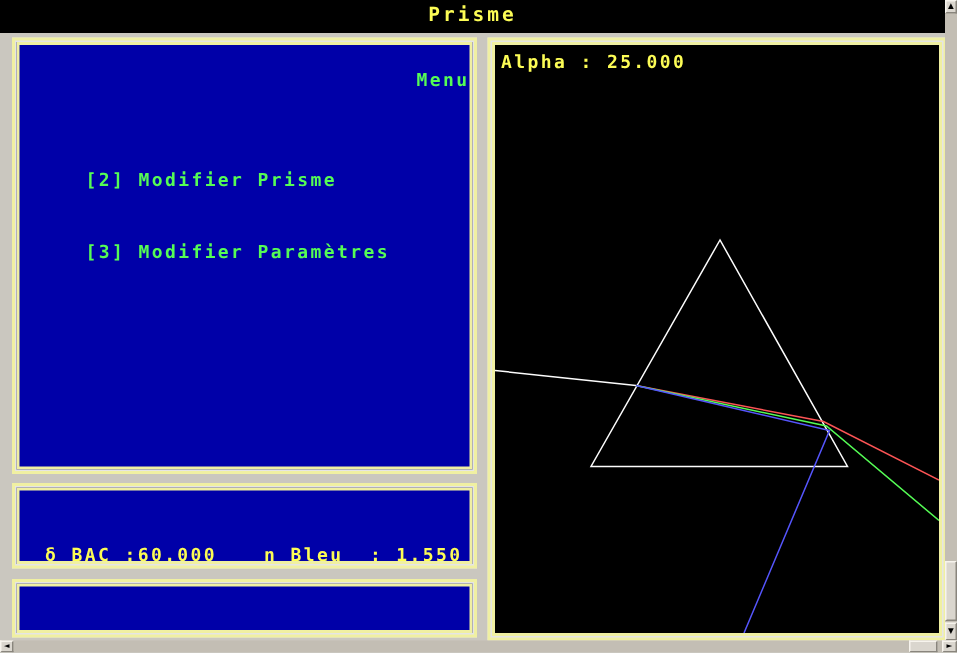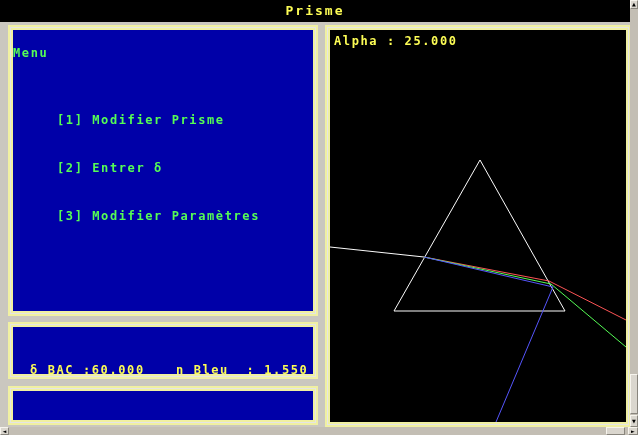--- a/index.html
+++ b/index.html
@@ -8,21 +8,21 @@
   .titlebar{position:absolute;left:0;top:0;width:630px;height:22px;background:#000000;
             color:#fcfc55;font-size:13px;line-height:22px;text-align:center;letter-spacing:2px;}
   .panel{position:absolute;border:2px solid #f0f0a2;padding:1px;background:#e5e5e5;box-sizing:border-box;}
   .panel-inner{position:relative;width:100%;height:100%;border:2px solid #f0f0a2;
                background:#0000a8;box-sizing:border-box;overflow:hidden;}
   .panel-inner.black{background:#000000;}
   #menu-panel{left:8px;top:25px;width:310px;height:291px;}
   #param1{left:8px;top:322px;width:310px;height:57px;text-decoration:underline;}
   #param2{left:8px;top:386px;width:310px;height:39px;}
   #canvas-panel{left:325px;top:25px;width:306px;height:402px;}
-  .menu-title{margin-top:16px;text-align:left;color:#55fc55;font-size:12px;letter-spacing:1.6px;}
+  .menu-title{margin-top:16px;text-align:right;color:#55fc55;font-size:12px;letter-spacing:1.6px;}
   .menu-items{margin:20px 0 0 44px;color:#55fc55;font-size:12px;letter-spacing:1.6px;
               line-height:16px;white-space:pre;}
   .ptext{position:absolute;color:#fcfc55;font-size:12px;letter-spacing:1.6px;
          line-height:16px;white-space:pre;}
   .ml9{margin-left:9px;}
   #param2 .ptext{line-height:15px;}
   .alpha{position:absolute;left:4px;top:4px;color:#fcfc55;font-size:12px;letter-spacing:1.6px;white-space:pre;}
   svg.rays{position:absolute;left:0;top:0;}
   .vscroll{position:absolute;left:630px;top:0;width:8px;height:427px;background:#c3beb4;}
   .hscroll{position:absolute;left:0;top:427px;width:638px;height:8px;background:#c3beb4;}
@@ -44,22 +44,21 @@
 <div class="screen">
 
   <div class="titlebar">
     <span>Prisme</span>
   </div>
 
   <div class="panel" id="menu-panel">
     <div class="panel-inner">
       <div class="menu-title">Menu</div>
       <div class="menu-items">
-        <div>[1] Modifier Prisme</div>
-        <div>[2] Entrer δ</div>
+        <div>[2] Modifier Prisme</div>
         <div>[3] Modifier Paramètres</div>
         
         
       </div>
 
     </div>
   </div>
 
   <div class="panel" id="param1">
     <div class="panel-inner">

